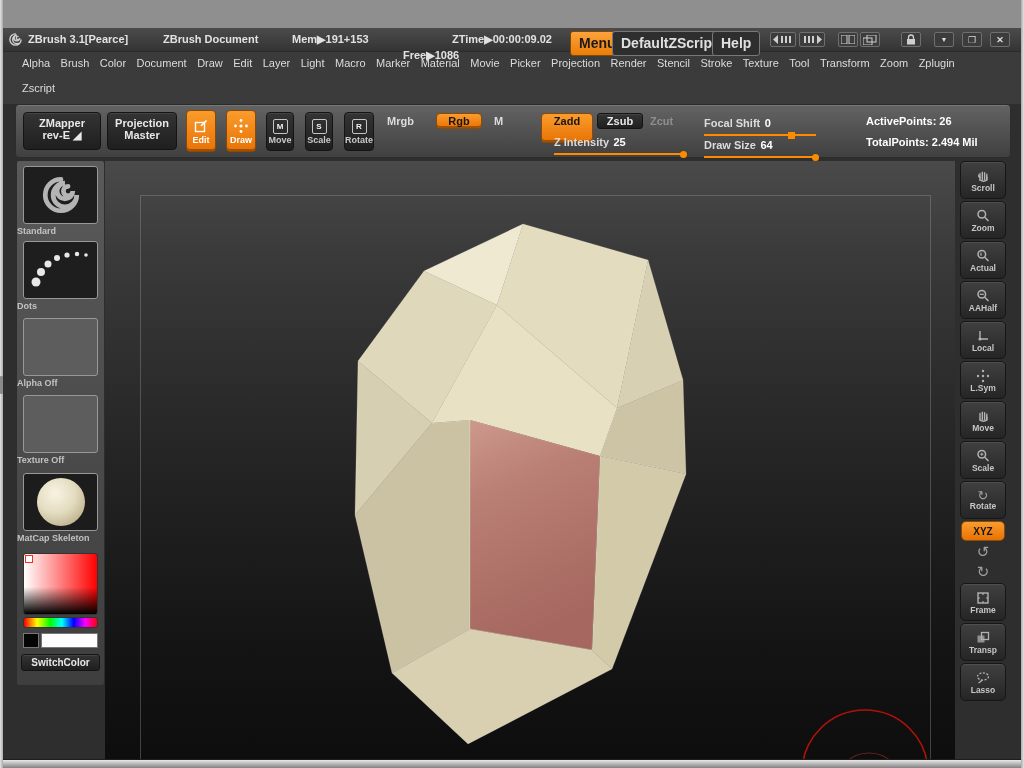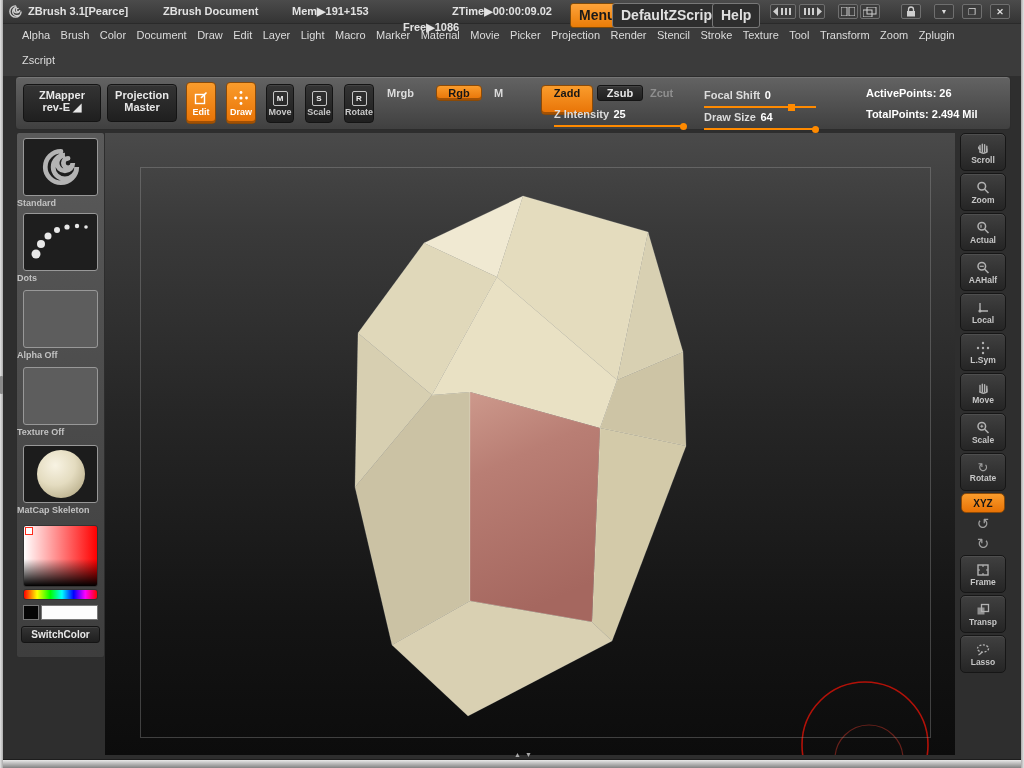--- a/index.html
+++ b/index.html
@@ -1,18 +1,18 @@
 <!DOCTYPE html>
 <html><head>
 <meta charset="utf-8">
 <style>
   html,body{margin:0;padding:0;width:1024px;height:768px;overflow:hidden;background:#8f8f8f;
     font-family:"Liberation Sans",sans-serif;}
   .abs{position:absolute;}
-  .app{position:absolute;inset:0;background:#2e2e2e;}
+  .app{position:absolute;inset:0;background:#2e2e2e;margin-top:28px;}
   .topbg{position:absolute;left:0;top:0;right:0;height:76px;background:#3b3b3b;}
   .titlebar{position:absolute;left:0;top:0;right:0;height:23px;background:linear-gradient(#4b4b4b,#343434);border-bottom:1px solid #2a2a2a;}
   .tlbl{font-size:11px;font-weight:bold;color:#e2e2e2;white-space:nowrap;}
   .menu-item{font-size:11px;color:#dcdcdc;cursor:default;white-space:nowrap;}
   .tbtn{height:15px;line-height:15px;padding:4px 8px;font-size:14px;font-weight:bold;border-radius:3px;display:inline-block;}
   .tbtn-dark{background:#2e2e2e;border:1px solid #787878;color:#e0e0e0;}
   .tbtn-orange{background:linear-gradient(#fda33a,#ea7c07);border:1px solid #7d4a0a;color:#1a1a1a;}
   .ticon{width:20px;height:15px;background:#3c3c3c;border:1px solid #6f6f6f;border-radius:2px;
     display:flex;align-items:center;justify-content:center;font-size:9px;color:#ddd;box-sizing:border-box;}
   .shelf{position:absolute;left:15px;top:76px;width:994px;height:52px;background:linear-gradient(#636363,#404040);

